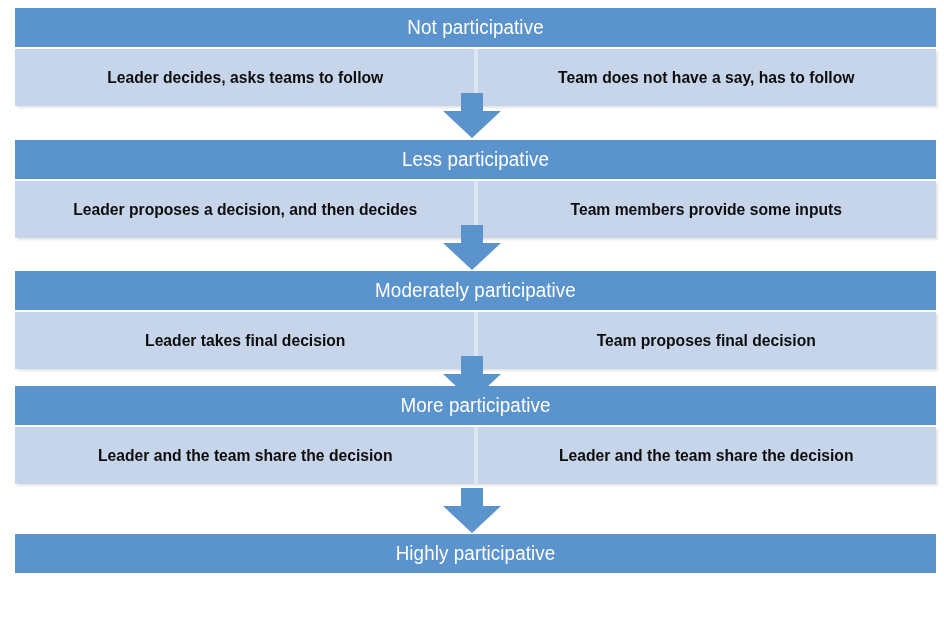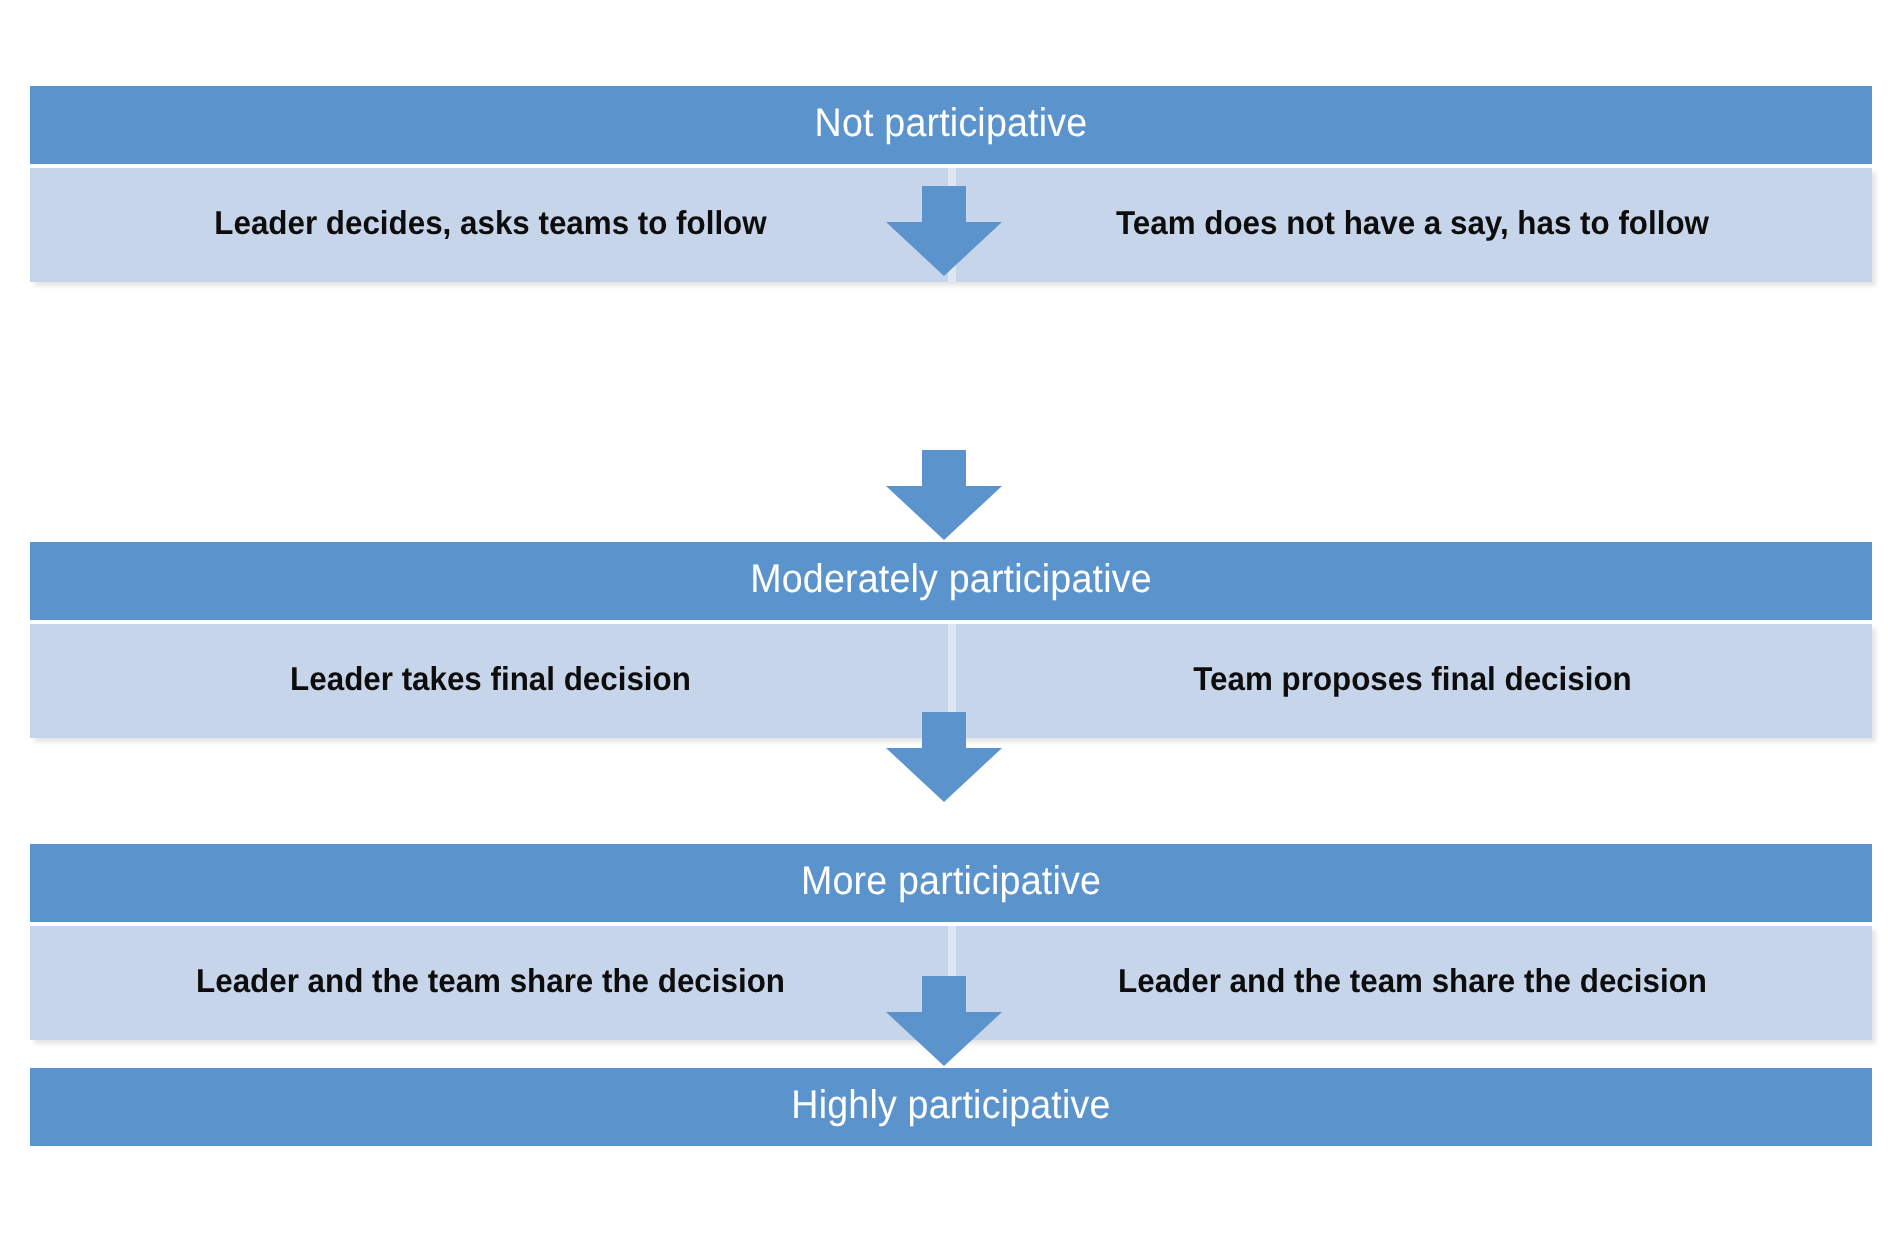--- a/index.html
+++ b/index.html
@@ -94,38 +94,46 @@
     height: 45px;
     left: 443px;
   }
   .arrow svg { display: block; }
 </style>
 </head>
 <body>
 
 <div id="diagram">
 
-  <div class="level" style="top:8px;margin-top:35px;">
+  <div class="level" style="top:8px;">
     <div class="level-header-wrap">
       <div class="level-header">Not participative</div>
     </div>
     <div class="level-body">
       <div class="cell cell-left">Leader decides, asks teams to follow</div>
       <div class="divider"></div>
       <div class="cell cell-right">Team does not have a say, has to follow</div>
     </div>
   </div>
 
   <div class="arrow" style="top:93px;">
     <svg width="58" height="45" viewBox="0 0 58 45" xmlns="http://www.w3.org/2000/svg">
       <polygon points="18,0 40,0 40,18 58,18 29,45 0,18 18,18" fill="#5B93CC"></polygon>
     </svg>
   </div>
 
   <div class="level" style="top:140px;">
+    <div class="level-header-wrap">
+      <div class="level-header">Less participative</div>
+    </div>
+    <div class="level-body">
+      <div class="cell cell-left">Leader proposes a decision, and then decides</div>
+      <div class="divider"></div>
+      <div class="cell cell-right">Team members provide some inputs</div>
+    </div>
   </div>
 
   <div class="arrow" style="top:225px;">
     <svg width="58" height="45" viewBox="0 0 58 45" xmlns="http://www.w3.org/2000/svg">
       <polygon points="18,0 40,0 40,18 58,18 29,45 0,18 18,18" fill="#5B93CC"></polygon>
     </svg>
   </div>
 
   <div class="level" style="top:271px;border-radius:28px;">
     <div class="level-header-wrap">
@@ -137,21 +145,21 @@
       <div class="cell cell-right">Team proposes final decision</div>
     </div>
   </div>
 
   <div class="arrow" style="top:356px;">
     <svg width="58" height="45" viewBox="0 0 58 45" xmlns="http://www.w3.org/2000/svg">
       <polygon points="18,0 40,0 40,18 58,18 29,45 0,18 18,18" fill="#5B93CC"></polygon>
     </svg>
   </div>
 
-  <div class="level" style="top:422px;">
+  <div class="level" style="top:386px;">
     <div class="level-header-wrap">
       <div class="level-header">More participative</div>
     </div>
     <div class="level-body">
       <div class="cell cell-left">Leader and the team share the decision</div>
       <div class="divider"></div>
       <div class="cell cell-right">Leader and the team share the decision</div>
     </div>
   </div>
 

